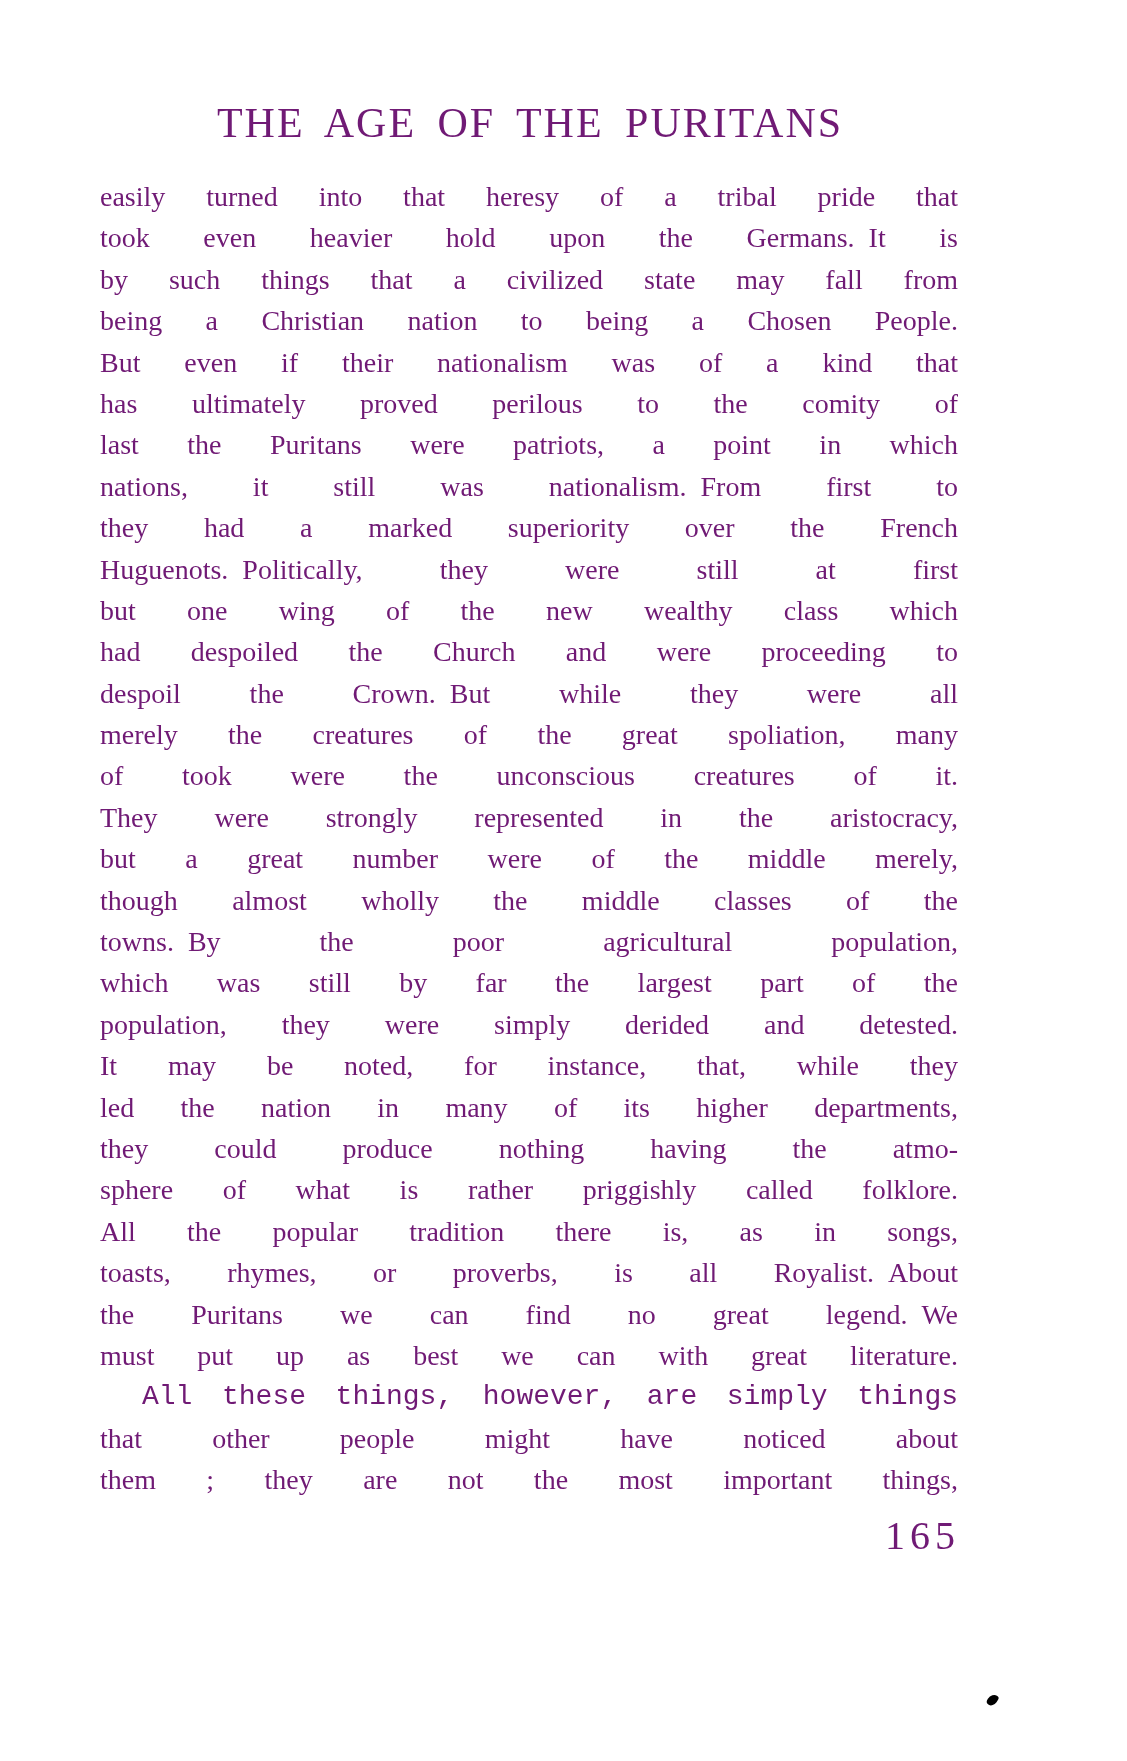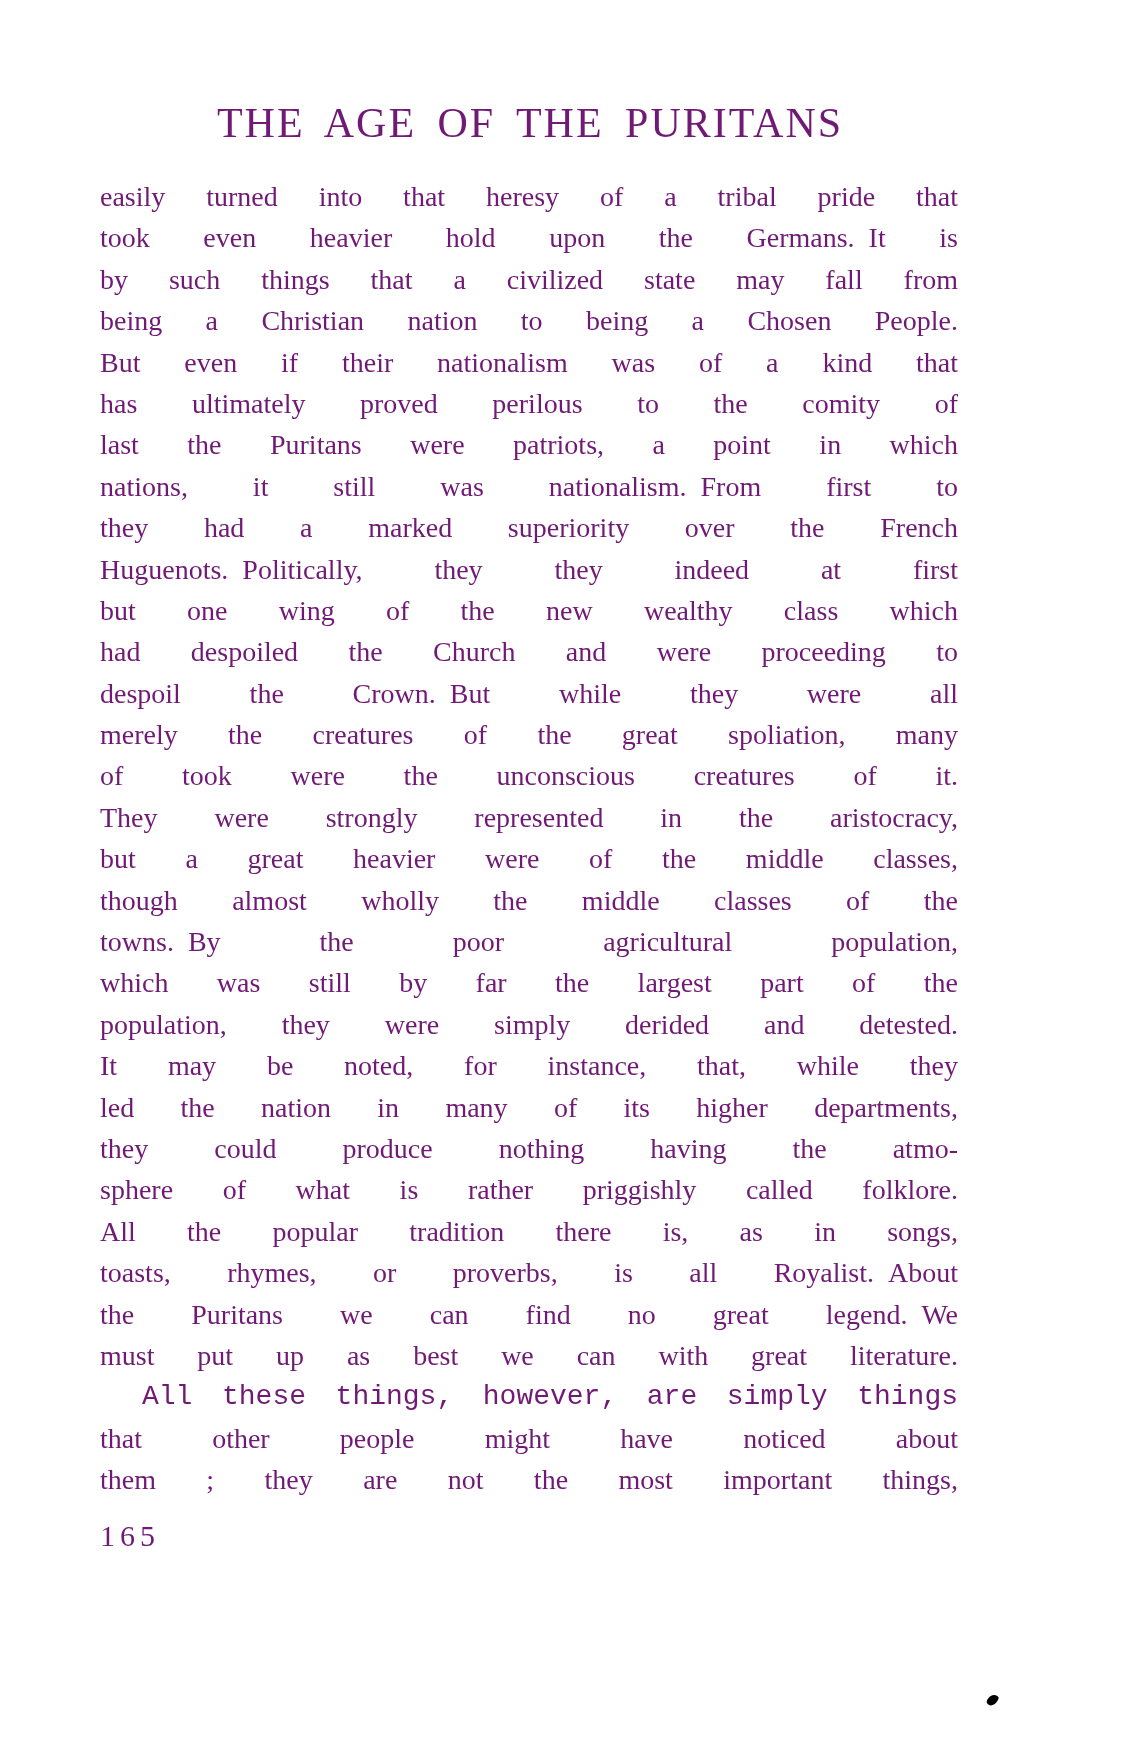--- a/index.html
+++ b/index.html
@@ -47,22 +47,22 @@
   }
   .line.indent {
     text-indent: 42px;
     font-family: Liberation Mono, monospace;
   }
   .page-number {
     position: absolute;
     top: 1514px;
     left: 100px;
     width: 860px;
-    text-align: left;
-    font-size: 30px;
+    text-align: right;
+    font-size: 40px;
     letter-spacing: 5px;
     line-height: 44px;
   }
   .ink-speck {
     position: absolute;
     left: 988px;
     top: 1694px;
     width: 9px;
     height: 12px;
     background: #000;
@@ -80,28 +80,28 @@
 
   <div class="line">easily turned into that heresy of a tribal pride that</div>
       <div class="line">took even heavier hold upon the Germans. It is</div>
       <div class="line">by such things that a civilized state may fall from</div>
       <div class="line">being a Christian nation to being a Chosen People.</div>
       <div class="line">But even if their nationalism was of a kind that</div>
       <div class="line">has ultimately proved perilous to the comity of</div>
       <div class="line">last the Puritans were patriots, a point in which</div>
       <div class="line">nations, it still was nationalism. From first to</div>
       <div class="line">they had a marked superiority over the French</div>
-      <div class="line">Huguenots. Politically, they they indeed at first</div>
+      <div class="line">Huguenots. Politically, they were still at first</div>
       <div class="line">but one wing of the new wealthy class which</div>
       <div class="line">had despoiled the Church and were proceeding to</div>
       <div class="line">despoil the Crown. But while they were all</div>
       <div class="line">merely the creatures of the great spoliation, many</div>
       <div class="line">of took were the unconscious creatures of it.</div>
       <div class="line">They were strongly represented in the aristocracy,</div>
-      <div class="line">but a great heavier were of the middle classes,</div>
+      <div class="line">but a great number were of the middle merely,</div>
       <div class="line">though almost wholly the middle classes of the</div>
       <div class="line">towns. By the poor agricultural population,</div>
       <div class="line">which was still by far the largest part of the</div>
       <div class="line">population, they were simply derided and detested.</div>
       <div class="line">It may be noted, for instance, that, while they</div>
       <div class="line">led the nation in many of its higher departments,</div>
       <div class="line">they could produce nothing having the atmo-</div>
       <div class="line">sphere of what is rather priggishly called folklore.</div>
       <div class="line">All the popular tradition there is, as in songs,</div>
       <div class="line">toasts, rhymes, or proverbs, is all Royalist. About</div>

